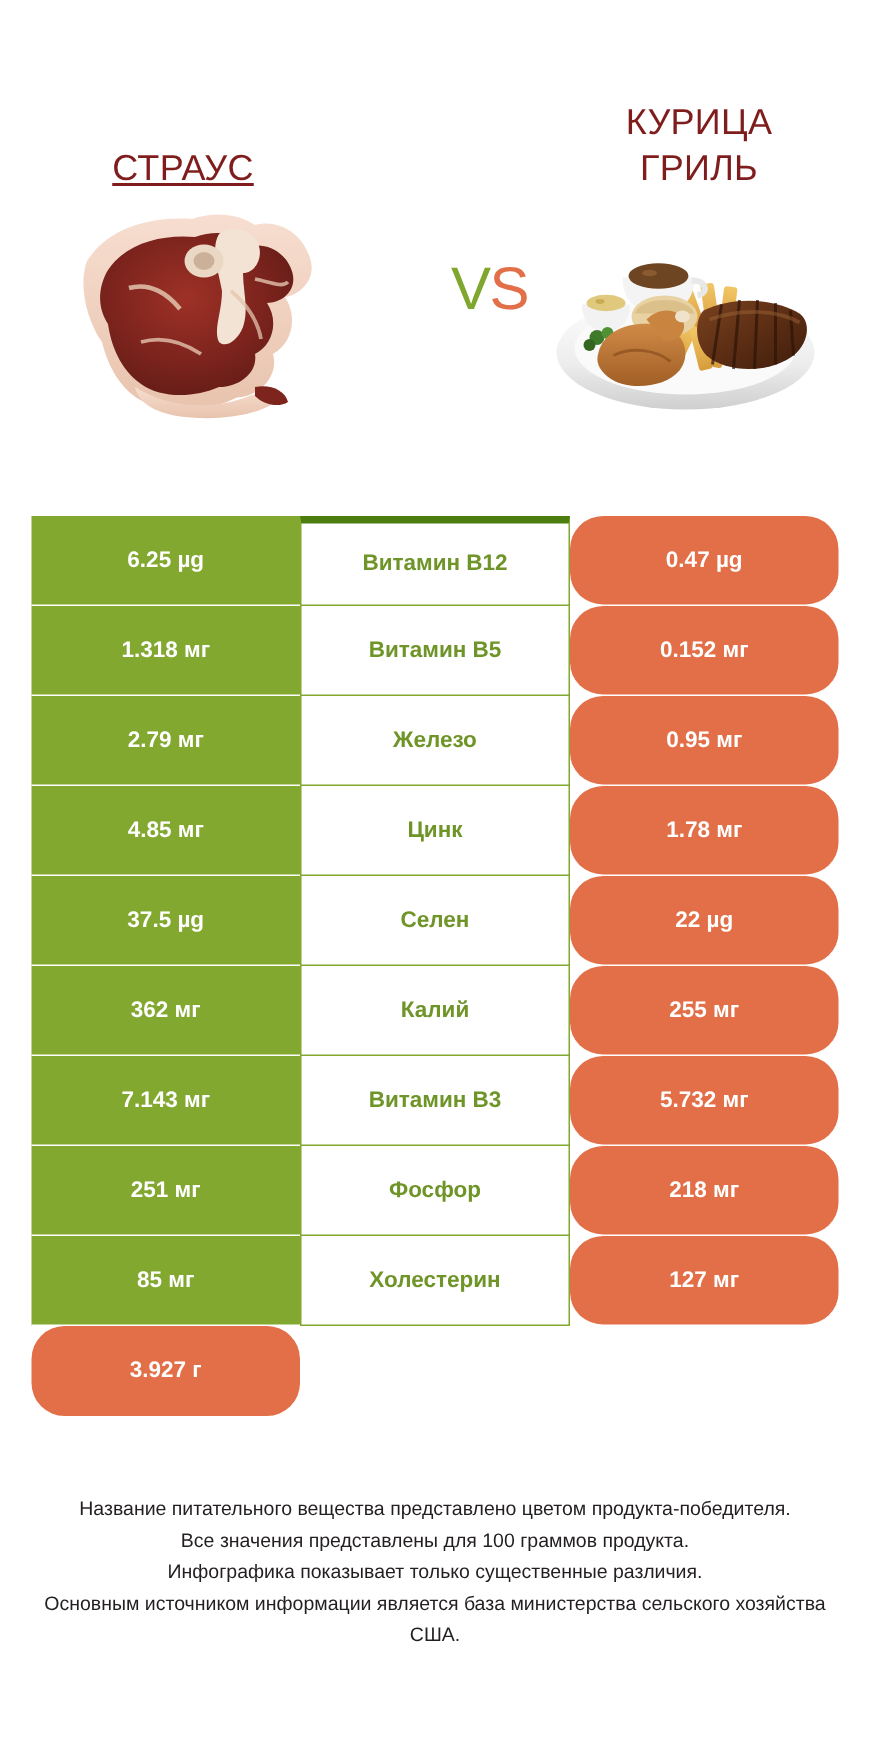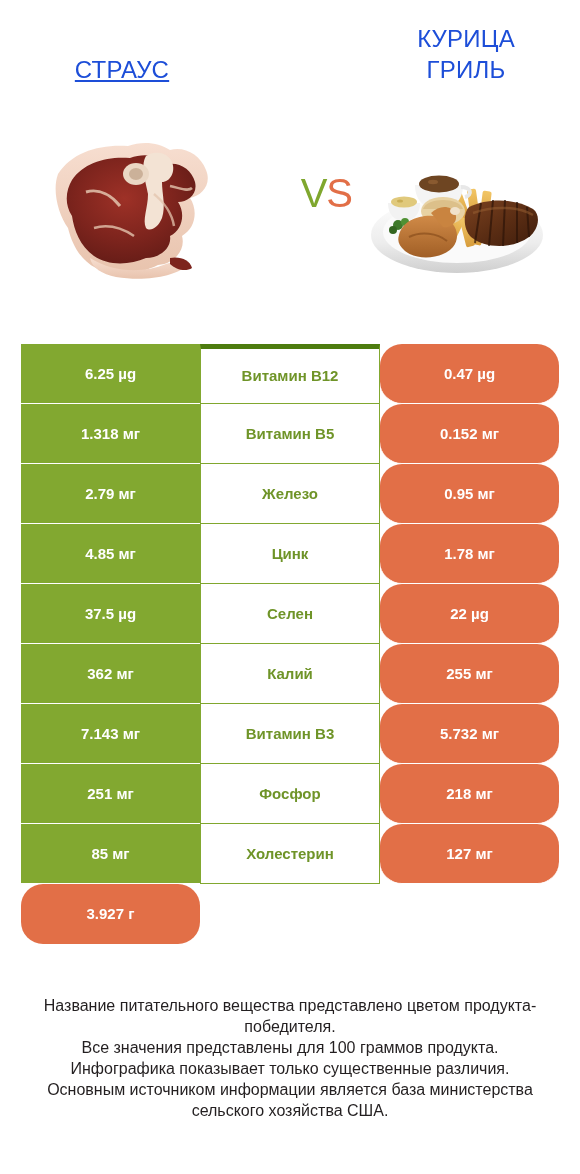--- a/index.html
+++ b/index.html
@@ -26,26 +26,27 @@
   .header {
     position: absolute;
     top: 0;
     left: 0;
     width: 580px;
     height: 300px;
   }
   .title {
     position: absolute;
     text-align: center;
-    color: #1d4ed8;
+    color: #7f1d1d;
     font-size: 24px;
     line-height: 31px;
     font-weight: 400;
     letter-spacing: 0.2px;
     white-space: pre-line;
+    margin-top: 43px;
   }
   .title-left {
     left: 12px;
     width: 220px;
     top: 54px;
     text-decoration: underline;
   }
   .title-right {
     left: 356px;
     width: 220px;
@@ -140,21 +141,21 @@
   }
 
   
   .footer {
     position: absolute;
     left: 14px;
     top: 995px;
     width: 552px;
     text-align: center;
     color: #231f20;
-    font-size: 16px;
+    font-size: 13px;
     line-height: 21px;
     white-space: pre-line;
   }
 </style>
 </head>
 <body>
 
 <div class="page">
 
   <div class="header">

